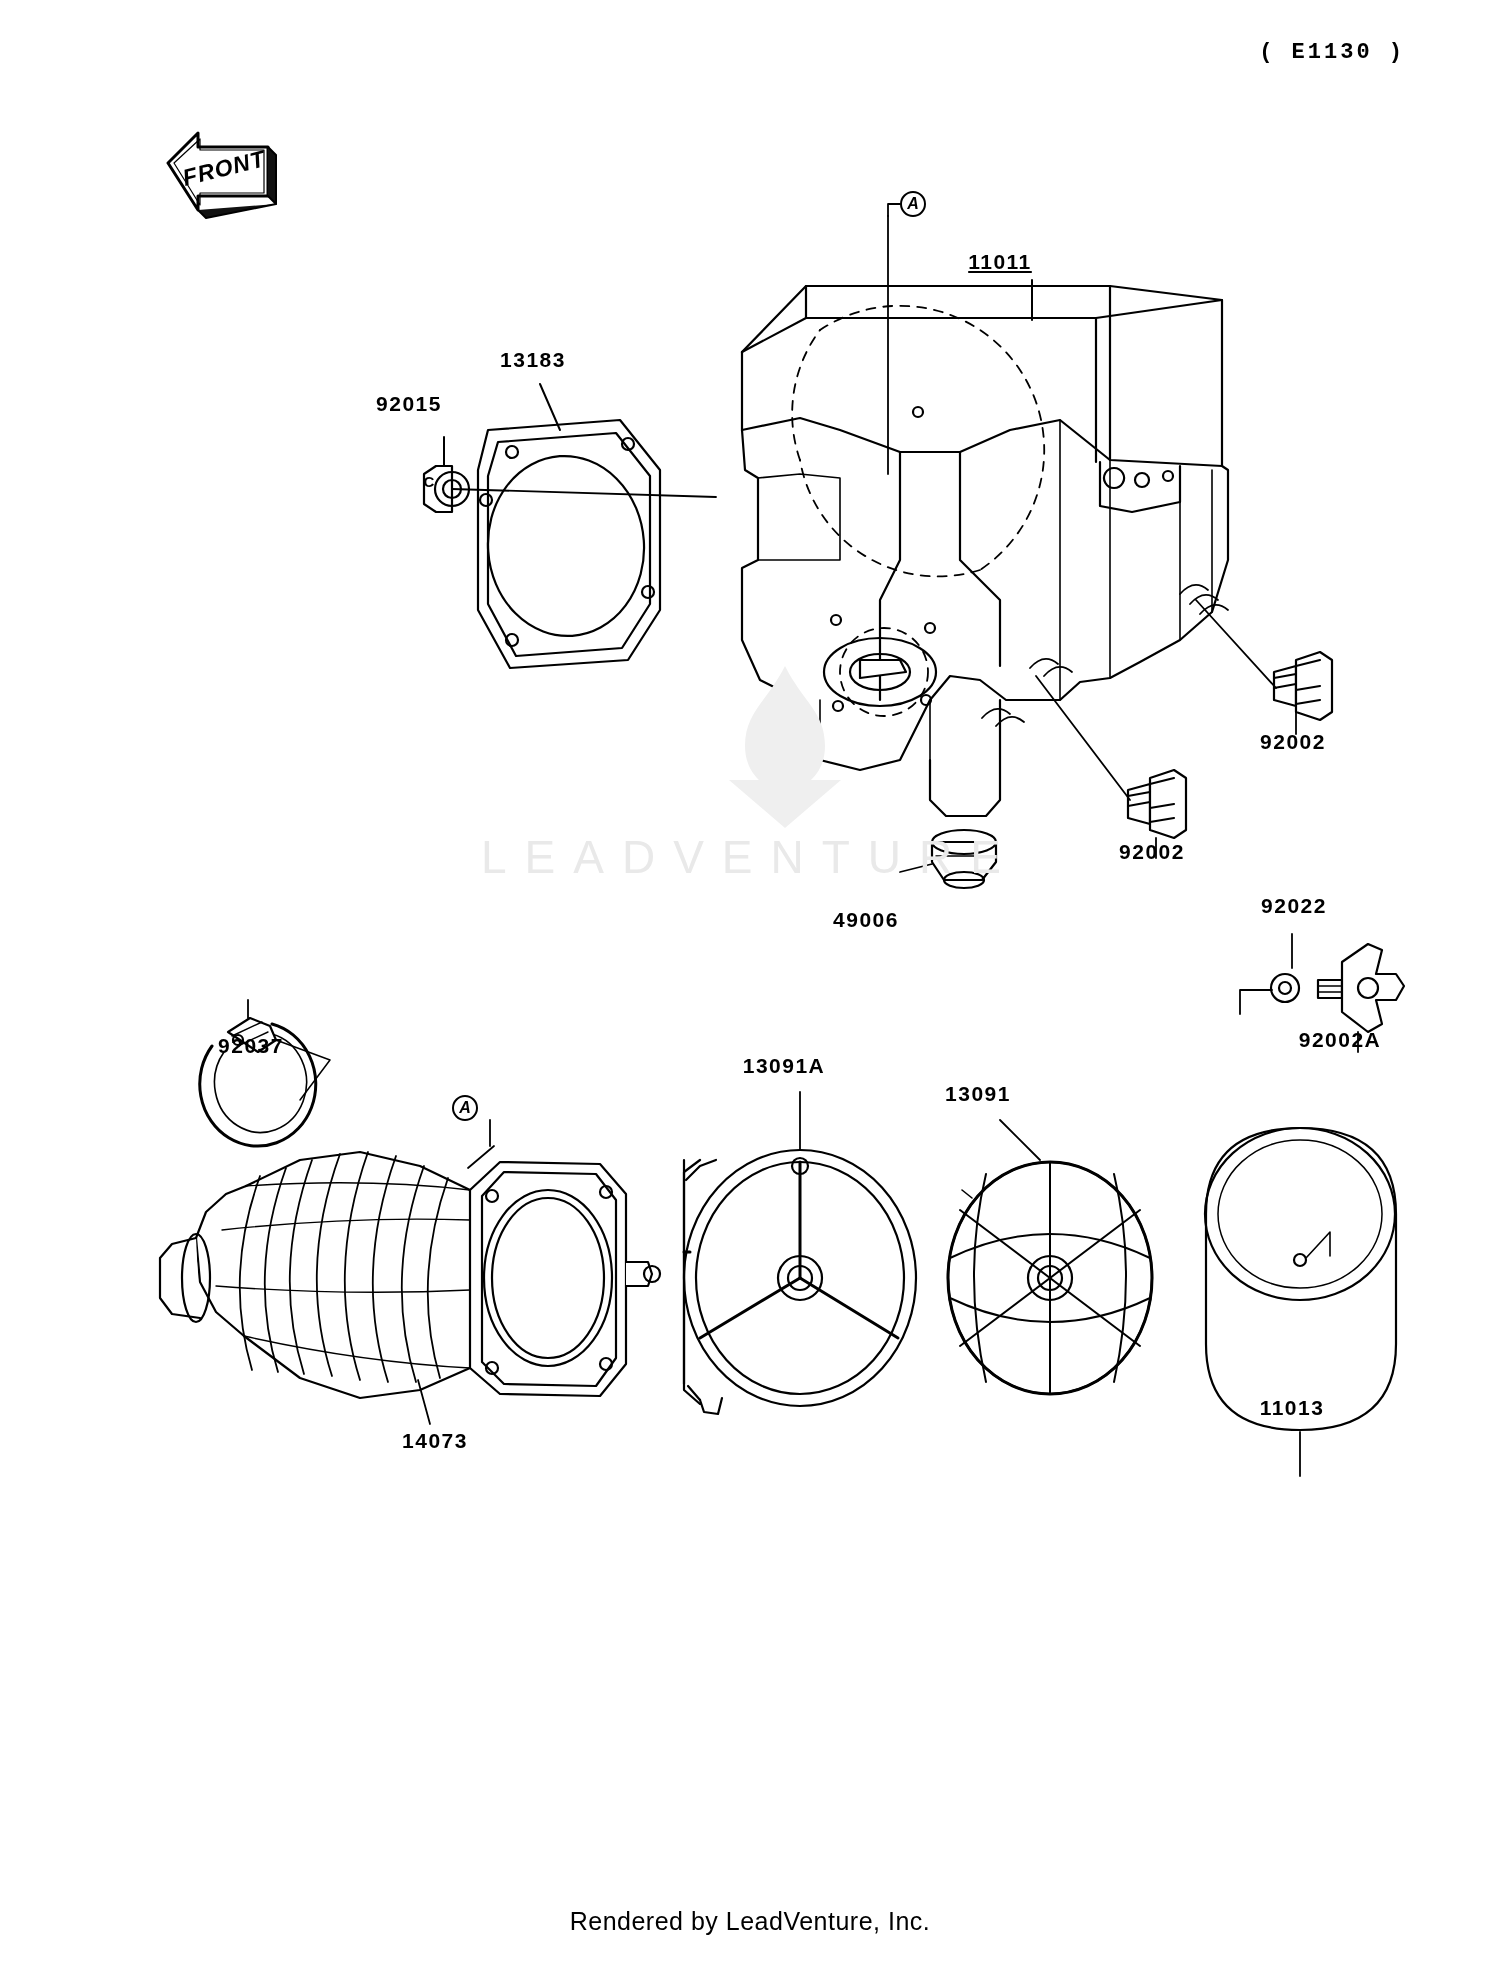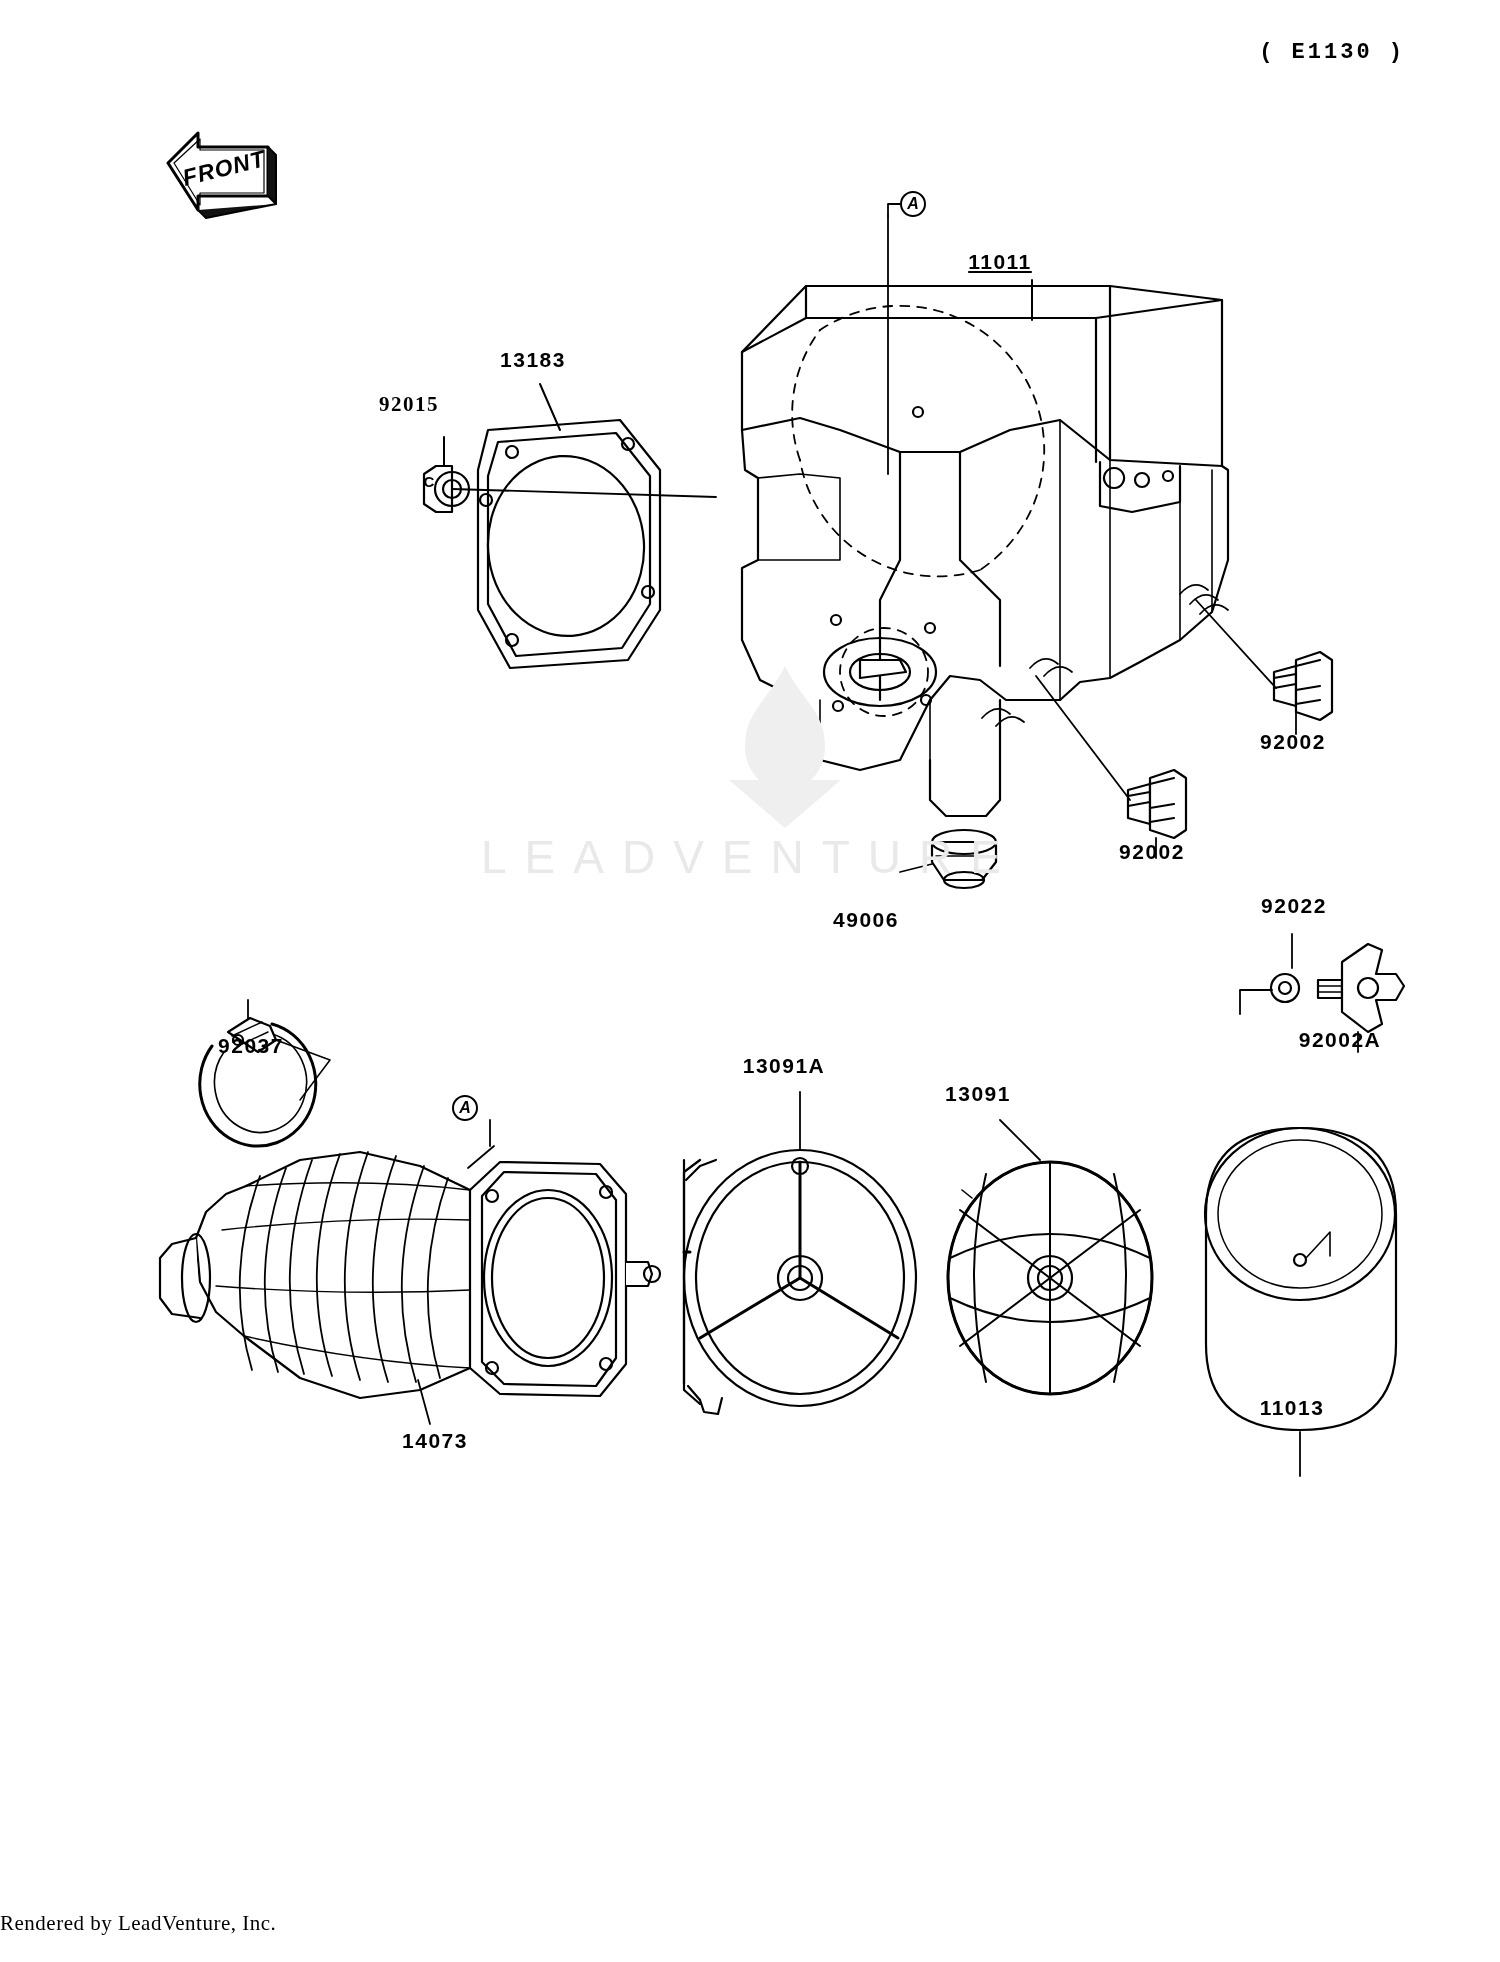--- a/index.html
+++ b/index.html
@@ -69,23 +69,23 @@
     top: 660px;
     width: 140px;
     height: 170px;
     pointer-events: none;
   }
   .footer {
     position: absolute;
     left: 0;
     right: 0;
     bottom: 26px;
-    font-size: 21px;
+    text-align: center;
+    font-size: 25px;
     letter-spacing: 0.5px;
-    font-family: Liberation Serif, serif;
   }
   svg.art {
     position: absolute;
     left: 0;
     top: 0;
     width: 1500px;
     height: 1962px;
     pointer-events: none;
   }
   .front-text {
@@ -335,21 +335,21 @@
       <path d="M1300 1432 L1300 1476" stroke-width="1.8"></path>
 
       <path d="M490 1146 L490 1120" stroke-width="1.8"></path>
     </g>
   </svg>
 
   <div class="front-text">FRONT</div>
 
   <div class="label" style="left:1000px; top:262px; transform:translate(-50%,-50%);text-decoration:underline;">11011</div>
   <div class="label" style="left:533px; top:360px; transform:translate(-50%,-50%);text-align:right;">13183</div>
-  <div class="label" style="left:409px; top:404px; transform:translate(-50%,-50%);font-family:Liberation Serif, serif;">92015</div>
+  <div class="label" style="left:409px; top:404px; transform:translate(-50%,-50%);">92015</div>
   <div class="label" style="left:1293px; top:742px; transform:translate(-50%,-50%);">92002</div>
   <div class="label" style="left:1152px; top:852px; transform:translate(-50%,-50%);">92002</div>
   <div class="label" style="left:866px; top:877px; transform:translate(-50%,-50%);margin-top:43px;">49006</div>
   <div class="label" style="left:1294px; top:906px; transform:translate(-50%,-50%);">92022</div>
   <div class="label" style="left:1340px; top:1040px; transform:translate(-50%,-50%);">92002A</div>
   <div class="label" style="left:251px; top:1000px; transform:translate(-50%,-50%);margin-top:46px;">92037</div>
   <div class="label" style="left:435px; top:1441px; transform:translate(-50%,-50%);">14073</div>
   <div class="label" style="left:784px; top:1066px; transform:translate(-50%,-50%);text-align:center;">13091A</div>
   <div class="label" style="left:978px; top:1094px; transform:translate(-50%,-50%);">13091</div>
   <div class="label" style="left:1292px; top:1408px; transform:translate(-50%,-50%);">11013</div>

